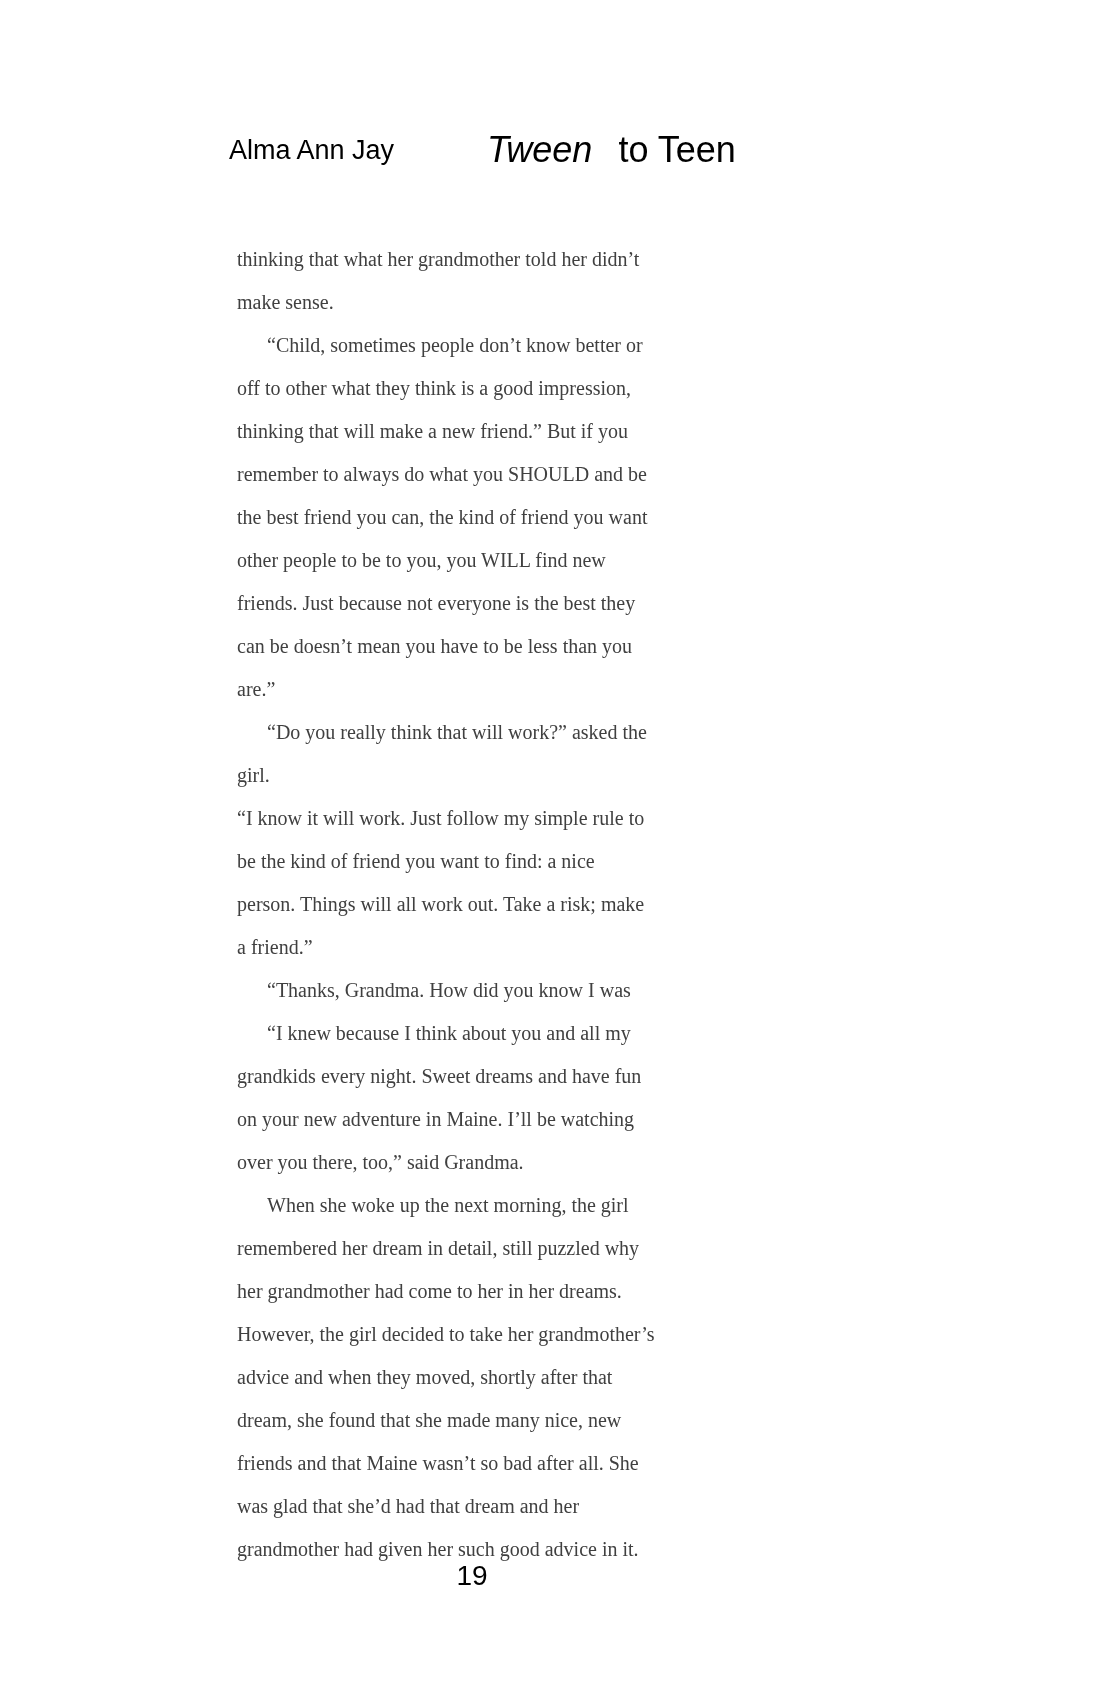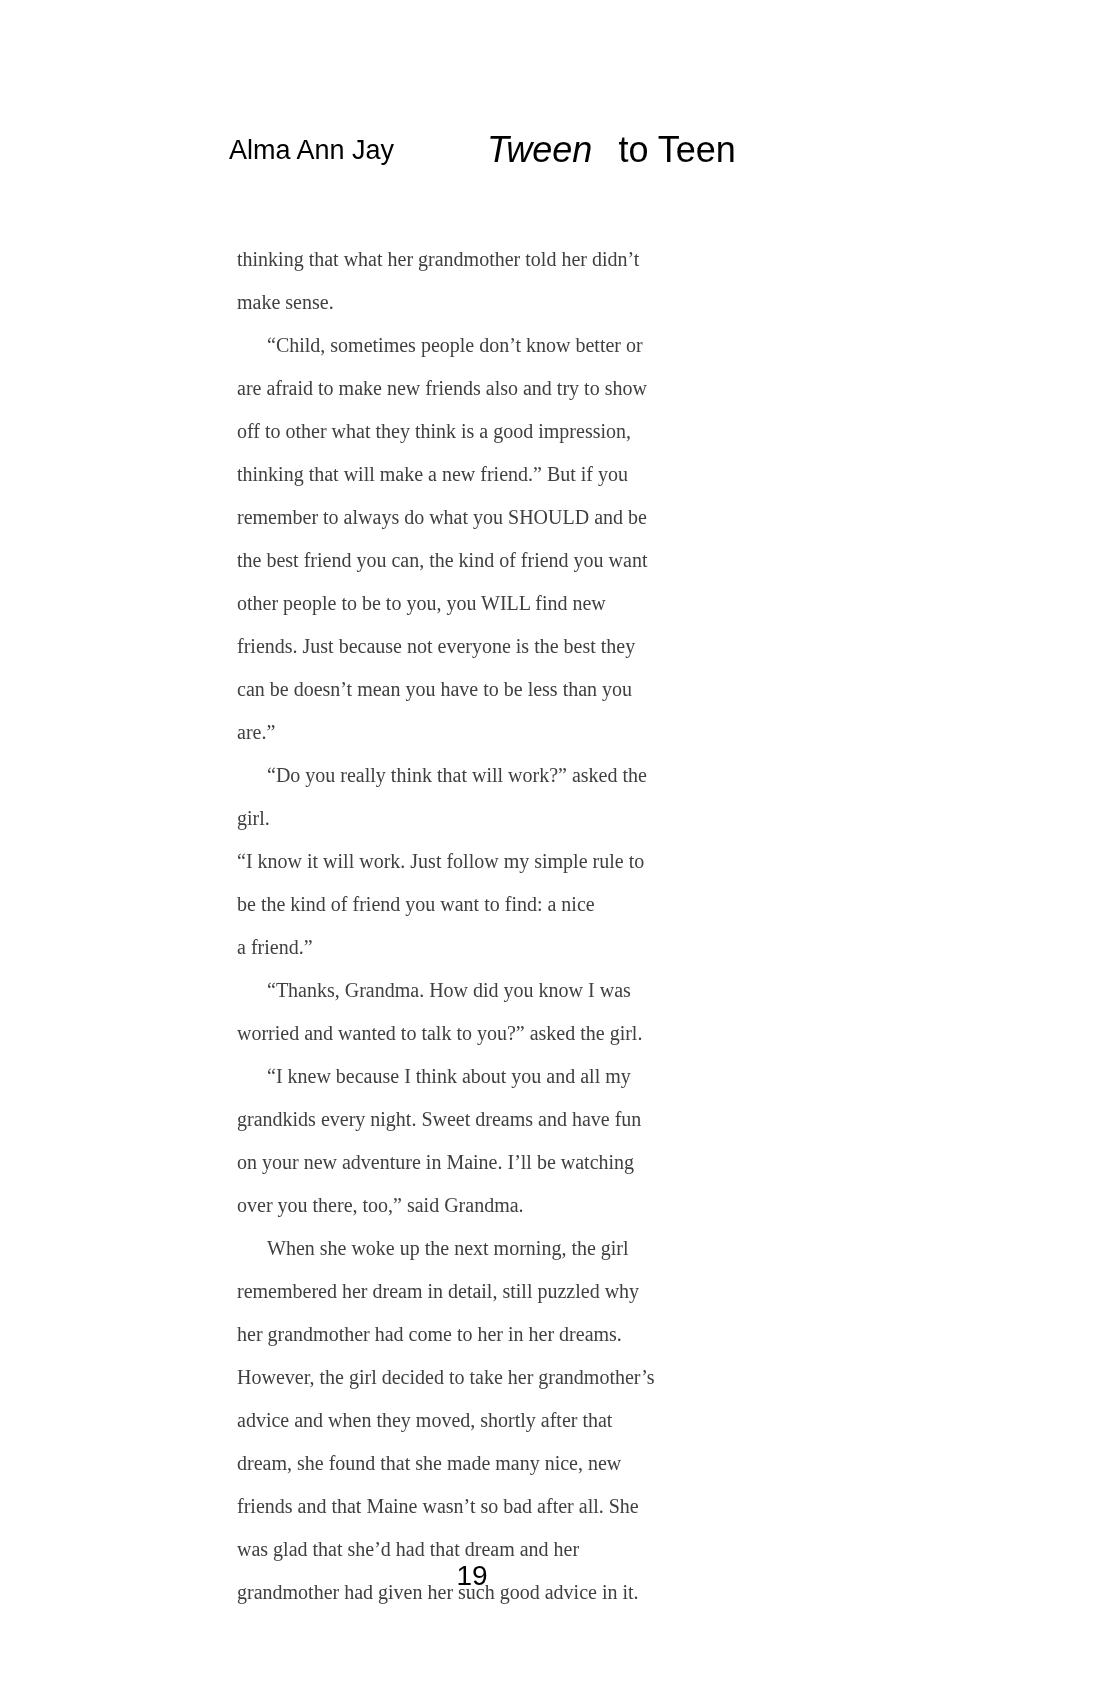--- a/index.html
+++ b/index.html
@@ -70,36 +70,35 @@
 <div class="page">
 
   <div class="page-header-author">Alma Ann Jay</div>
 
   <div class="page-header-title"><em>Tween</em><span> to Teen</span></div>
 
   <div class="body-text" id="body-text">
       <div class="line">thinking that what her grandmother told her didn’t</div>
       <div class="line">make sense.</div>
       <div class="line indent">“Child, sometimes people don’t know better or</div>
-      <div class="line">are afraid to make new friends also and try to show</div>
       <div class="line">off to other what they think is a good impression,</div>
       <div class="line">thinking that will make a new friend.” But if you</div>
       <div class="line">remember to always do what you SHOULD and be</div>
       <div class="line">the best friend you can, the kind of friend you want</div>
       <div class="line">other people to be to you, you WILL find new</div>
       <div class="line">friends. Just because not everyone is the best they</div>
       <div class="line">can be doesn’t mean you have to be less than you</div>
       <div class="line">are.”</div>
       <div class="line indent">“Do you really think that will work?” asked the</div>
       <div class="line">girl.</div>
       <div class="line">“I know it will work. Just follow my simple rule to</div>
       <div class="line">be the kind of friend you want to find: a nice</div>
+      <div class="line">person. Things will all work out. Take a risk; make</div>
       <div class="line">a friend.”</div>
       <div class="line indent">“Thanks, Grandma. How did you know I was</div>
-      <div class="line">worried and wanted to talk to you?” asked the girl.</div>
       <div class="line indent">“I knew because I think about you and all my</div>
       <div class="line">grandkids every night. Sweet dreams and have fun</div>
       <div class="line">on your new adventure in Maine. I’ll be watching</div>
       <div class="line">over you there, too,” said Grandma.</div>
       <div class="line indent">When she woke up the next morning, the girl</div>
       <div class="line">remembered her dream in detail, still puzzled why</div>
       <div class="line">her grandmother had come to her in her dreams.</div>
       <div class="line">However, the girl decided to take her grandmother’s</div>
       <div class="line">advice and when they moved, shortly after that</div>
       <div class="line">dream, she found that she made many nice, new</div>

